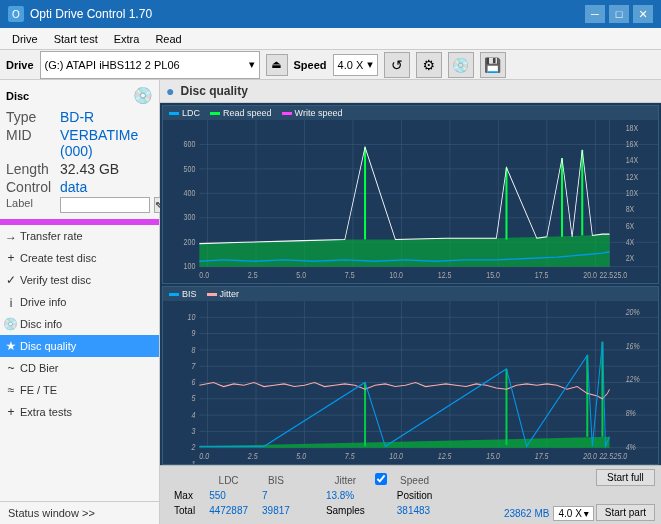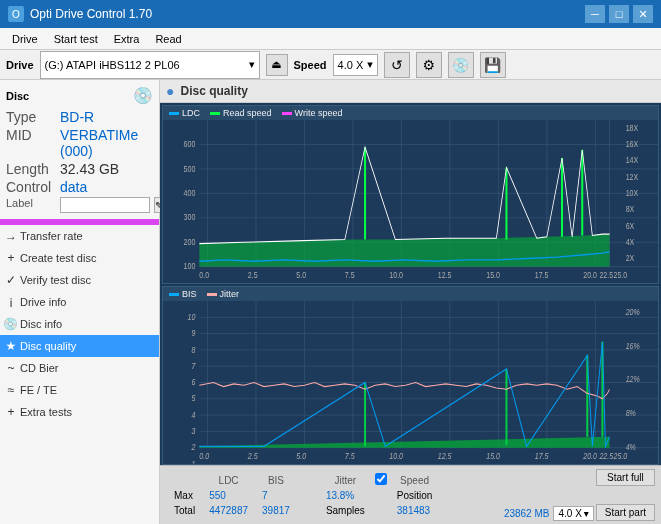--- a/index.html
+++ b/index.html
@@ -187,20 +187,25 @@
       <div class="nav-item">
         <span class="nav-icon">≈</span>
         <span>FE / TE</span>
       </div>
       <div class="nav-item">
         <span class="nav-icon">+</span>
         <span>Extra tests</span>
       </div>
     </div>
 
+    <div class="sidebar-status">
+      <div class="status-btn">
+        <span>Status window &gt;&gt;</span>
+      </div>
+    </div>
   </div>
 
   <div class="content" style="display:flex;flex-direction:column;">
 
     <div class="content-header">
       <span class="disc-qual-icon">●</span>
       <span class="content-title">Disc quality</span>
     </div>
 
     <div style="flex:1;display:flex;flex-direction:column;background:#1a3a5a;padding:2px 2px 0 2px;gap:2px;">

